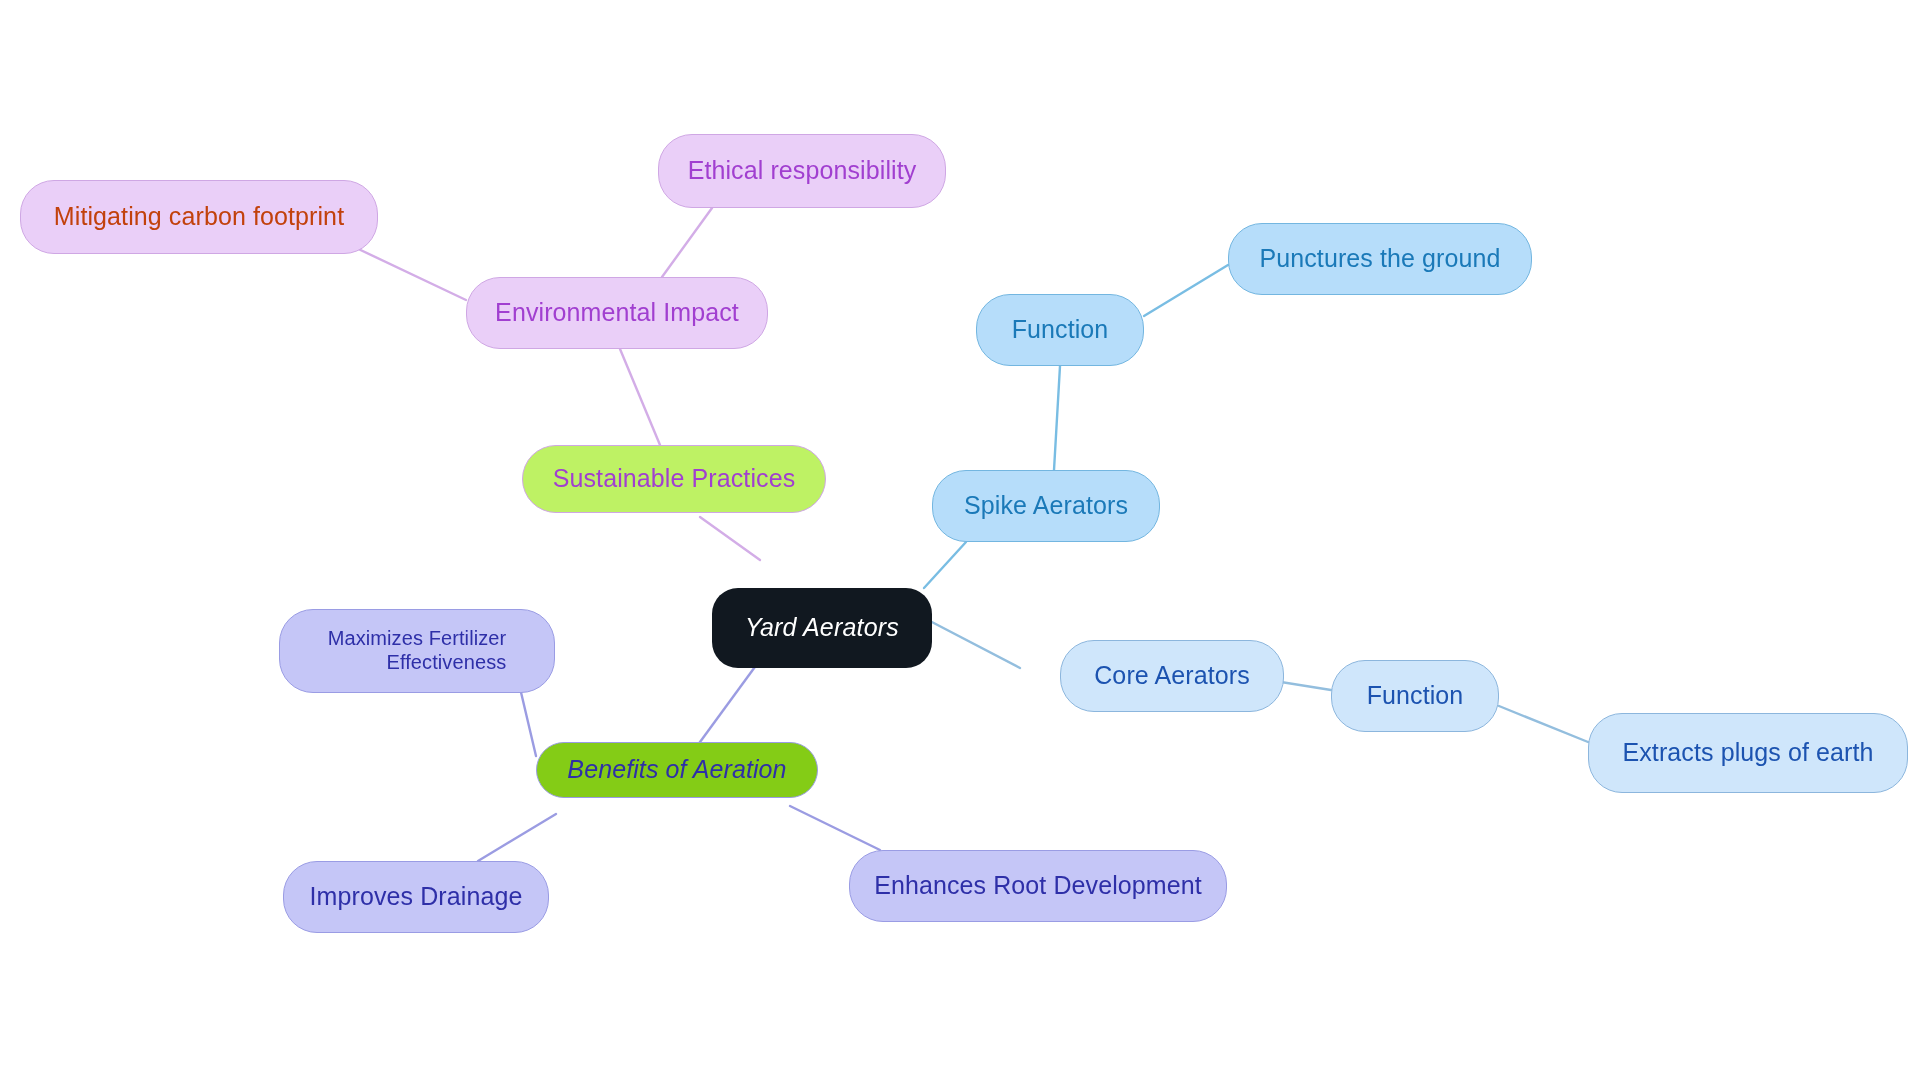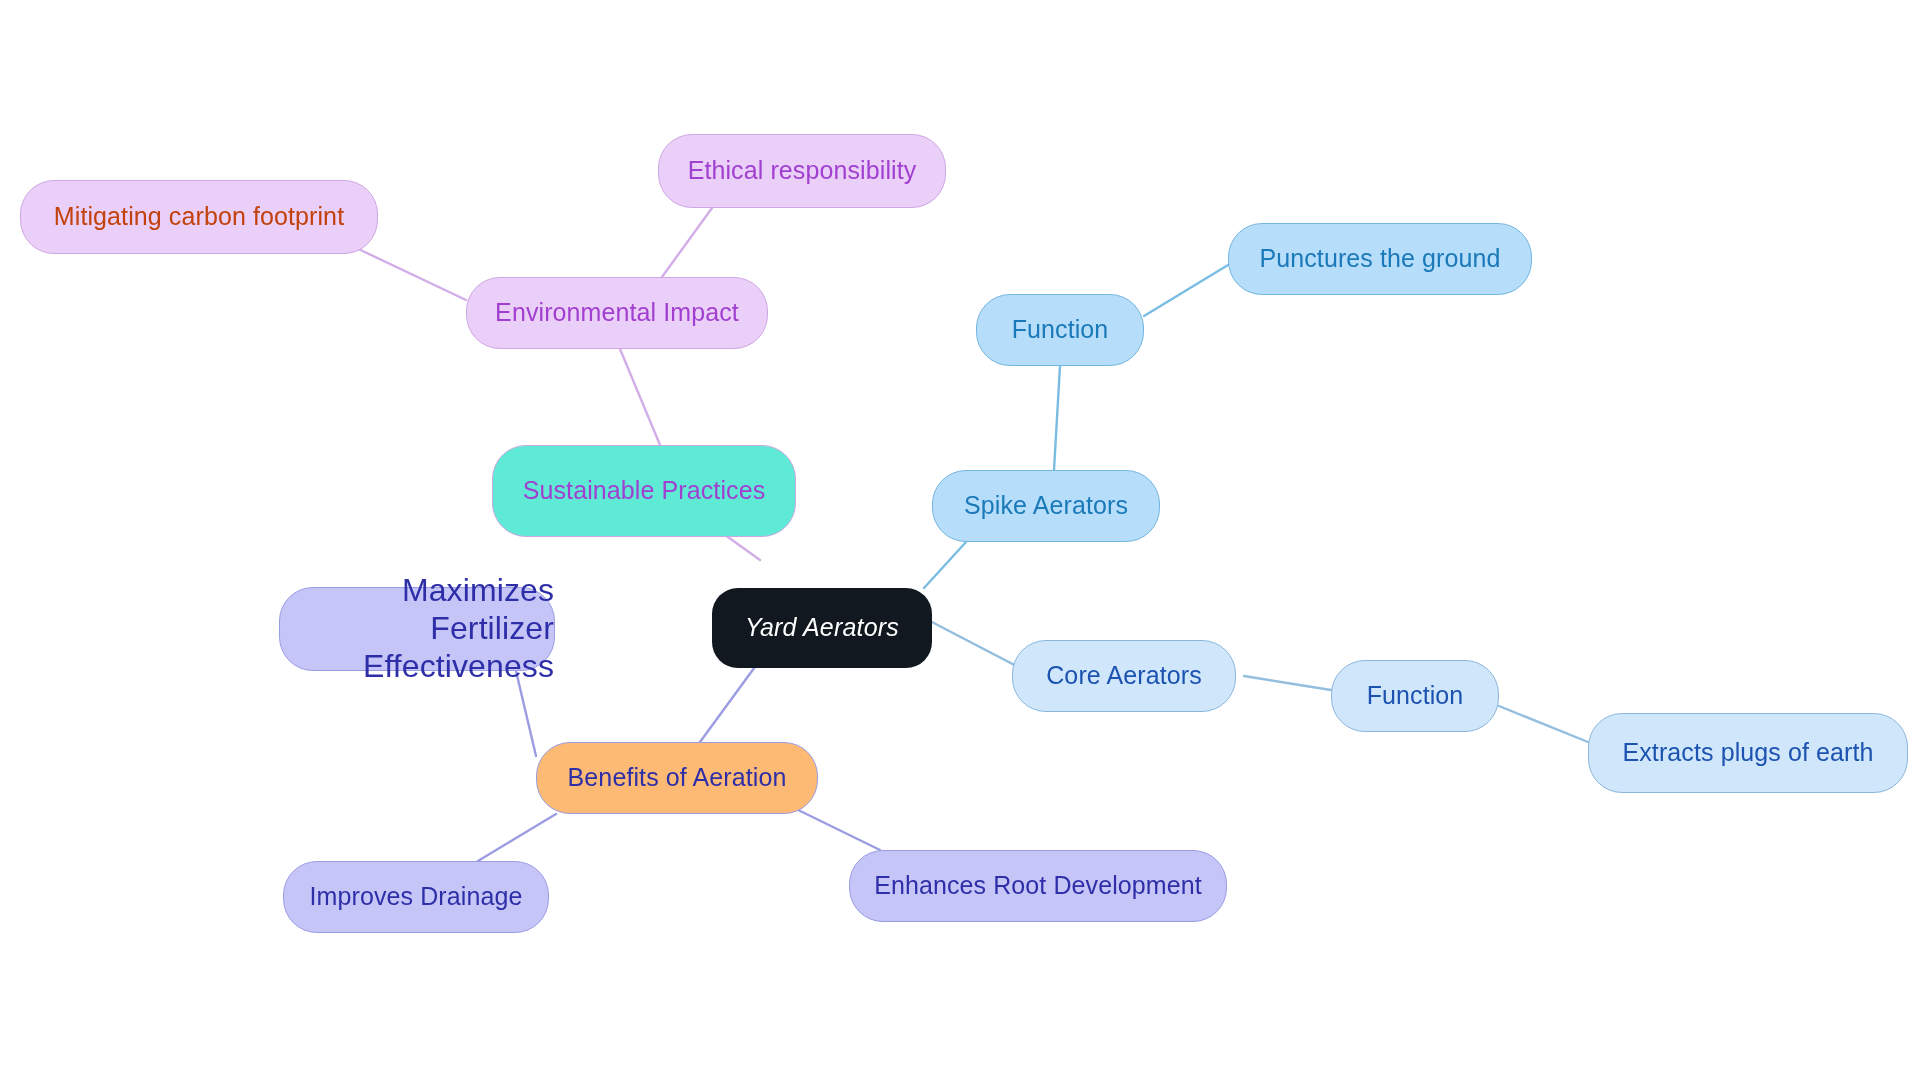--- a/index.html
+++ b/index.html
@@ -43,21 +43,22 @@
     border-width: 0;
     font-size: 25px;
     letter-spacing: 0.2px;
   }
   .node-branch, .node-leaf {
     border-radius: 34px;
     font-size: 25px;
     letter-spacing: 0.1px;
   }
   .node-leaf-2line {
-    font-size: 32px;
+    font-size: 20px;
+    margin-top: 22px;
   }
 </style>
 </head>
 <body>
 
 <div id="canvas">
   <svg id="edge-layer" viewBox="0 0 1920 1083" xmlns="http://www.w3.org/2000/svg">
       <line x1="924" y1="588" x2="966" y2="542" stroke="#79bde3" stroke-width="2.4" stroke-linecap="round"></line>
       <line x1="1054" y1="470" x2="1060" y2="366" stroke="#79bde3" stroke-width="2.4" stroke-linecap="round"></line>
       <line x1="1144" y1="316" x2="1228" y2="265" stroke="#79bde3" stroke-width="2.4" stroke-linecap="round"></line>
@@ -71,26 +72,26 @@
       <line x1="760" y1="560" x2="700" y2="517" stroke="#d3ade7" stroke-width="2.4" stroke-linecap="round"></line>
       <line x1="660" y1="445" x2="620" y2="349" stroke="#d3ade7" stroke-width="2.4" stroke-linecap="round"></line>
       <line x1="466" y1="300" x2="350" y2="245" stroke="#d3ade7" stroke-width="2.4" stroke-linecap="round"></line>
       <line x1="662" y1="277" x2="712" y2="208" stroke="#d3ade7" stroke-width="2.4" stroke-linecap="round"></line>
     </svg>
   <div id="node-layer">
       <div class="node node-root" style="left: 712px; top: 588px; width: 220px; height: 80px; background: rgb(17, 24, 32); border-color: rgb(17, 24, 32); color: rgb(255, 255, 255); font-style: italic;">Yard Aerators</div>
       <div class="node node-branch" style="left: 932px; top: 470px; width: 228px; height: 72px; background: rgb(182, 221, 250); border-color: rgb(115, 182, 224); color: rgb(26, 121, 184);">Spike Aerators</div>
       <div class="node node-branch" style="left: 976px; top: 294px; width: 168px; height: 72px; background: rgb(182, 221, 250); border-color: rgb(115, 182, 224); color: rgb(26, 121, 184);">Function</div>
       <div class="node node-leaf" style="left: 1228px; top: 223px; width: 304px; height: 72px; background: rgb(182, 221, 250); border-color: rgb(115, 182, 224); color: rgb(26, 121, 184);">Punctures the ground</div>
-      <div class="node node-branch" style="left: 1012px; top: 640px; width: 224px; height: 72px; background: rgb(207, 230, 251); border-color: rgb(140, 182, 221); color: rgb(28, 83, 176);">Core Aerators</div>
+      <div class="node node-branch" style="left: 1060px; top: 640px; width: 224px; height: 72px; background: rgb(207, 230, 251); border-color: rgb(140, 182, 221); color: rgb(28, 83, 176);">Core Aerators</div>
       <div class="node node-branch" style="left: 1331px; top: 660px; width: 168px; height: 72px; background: rgb(207, 230, 251); border-color: rgb(140, 182, 221); color: rgb(28, 83, 176);">Function</div>
       <div class="node node-leaf" style="left: 1588px; top: 713px; width: 320px; height: 80px; background: rgb(207, 230, 251); border-color: rgb(140, 182, 221); color: rgb(28, 83, 176);">Extracts plugs of earth</div>
-      <div class="node node-branch" style="left: 536px; top: 742px; width: 282px; height: 72px; background: #fdba74; border-color: rgb(154, 156, 228); color: rgb(46, 47, 168);">Benefits of Aeration</div>
+      <div class="node node-branch" style="left: 536px; top: 742px; width: 282px; height: 56px; background: #84cc16; border-color: rgb(154, 156, 228); color: rgb(46, 47, 168); font-style: italic;">Benefits of Aeration</div>
       <div class="node node-leaf node-leaf-2line" style="left: 279px; top: 587px; width: 276px; height: 84px; background: rgb(197, 198, 247); border-color: rgb(154, 156, 228); color: rgb(46, 47, 168);">Maximizes Fertilizer
 Effectiveness</div>
       <div class="node node-leaf" style="left: 283px; top: 861px; width: 266px; height: 72px; background: rgb(197, 198, 247); border-color: rgb(154, 156, 228); color: rgb(46, 47, 168);">Improves Drainage</div>
       <div class="node node-leaf" style="left: 849px; top: 850px; width: 378px; height: 72px; background: rgb(197, 198, 247); border-color: rgb(154, 156, 228); color: rgb(46, 47, 168);">Enhances Root Development</div>
-      <div class="node node-branch" style="left: 492px; top: 445px; width: 304px; height: 92px; background: #5eead4; border-color: rgb(207, 167, 228); color: rgb(161, 63, 208);">Sustainable Practices</div>
+      <div class="node node-branch" style="left: 522px; top: 445px; width: 304px; height: 68px; background: #bef264; border-color: rgb(207, 167, 228); color: rgb(161, 63, 208);">Sustainable Practices</div>
       <div class="node node-branch" style="left: 466px; top: 277px; width: 302px; height: 72px; background: rgb(234, 207, 248); border-color: rgb(207, 167, 228); color: rgb(161, 63, 208);">Environmental Impact</div>
       <div class="node node-leaf" style="left: 20px; top: 180px; width: 358px; height: 74px; background: rgb(234, 207, 248); border-color: rgb(207, 167, 228); color: #c2410c;">Mitigating carbon footprint</div>
       <div class="node node-leaf" style="left: 658px; top: 134px; width: 288px; height: 74px; background: rgb(234, 207, 248); border-color: rgb(207, 167, 228); color: rgb(161, 63, 208);">Ethical responsibility</div>
     </div>
 </div>
 
 </body></html>

